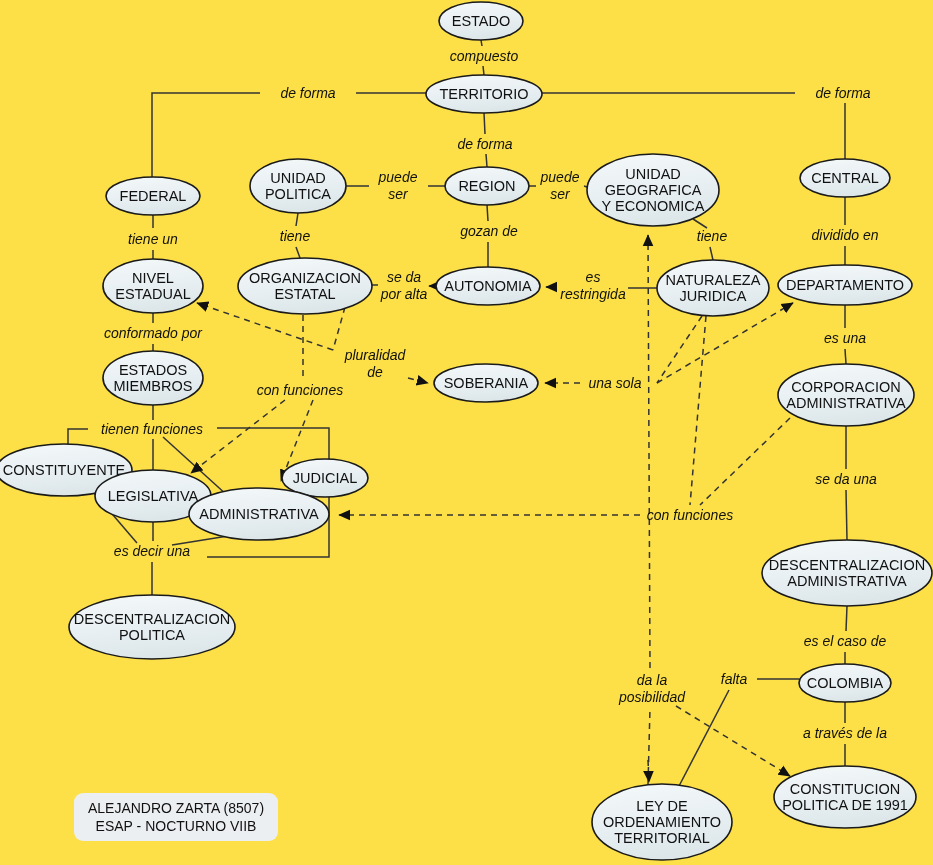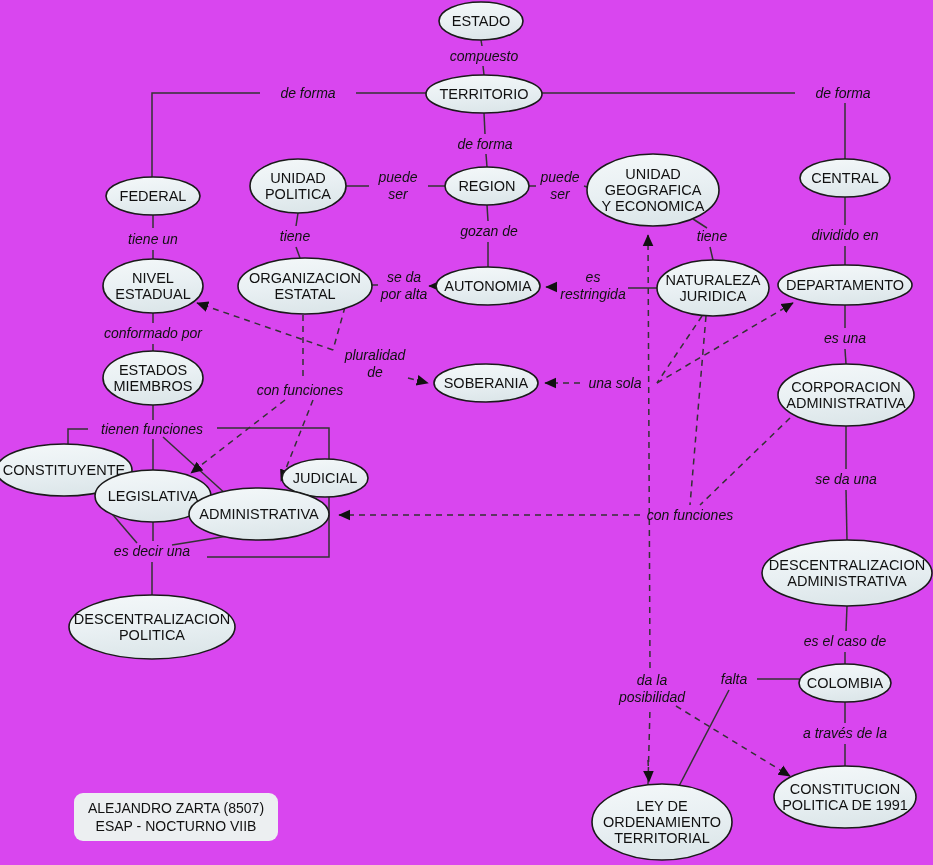--- a/index.html
+++ b/index.html
@@ -4,21 +4,21 @@
 <style>
   html, body {
     margin: 0;
     padding: 0;
     background: #ffffff;
   }
   #canvas-wrap {
     position: relative;
     width: 933px;
     height: 865px;
-    background: #d946ef;
+    background: #fde047;
     overflow: hidden;
     font-family: "Liberation Sans", sans-serif;
   }
   svg#map {
     position: absolute;
     top: 0; left: 0;
     width: 933px;
     height: 865px;
   }
   .node-ell {

